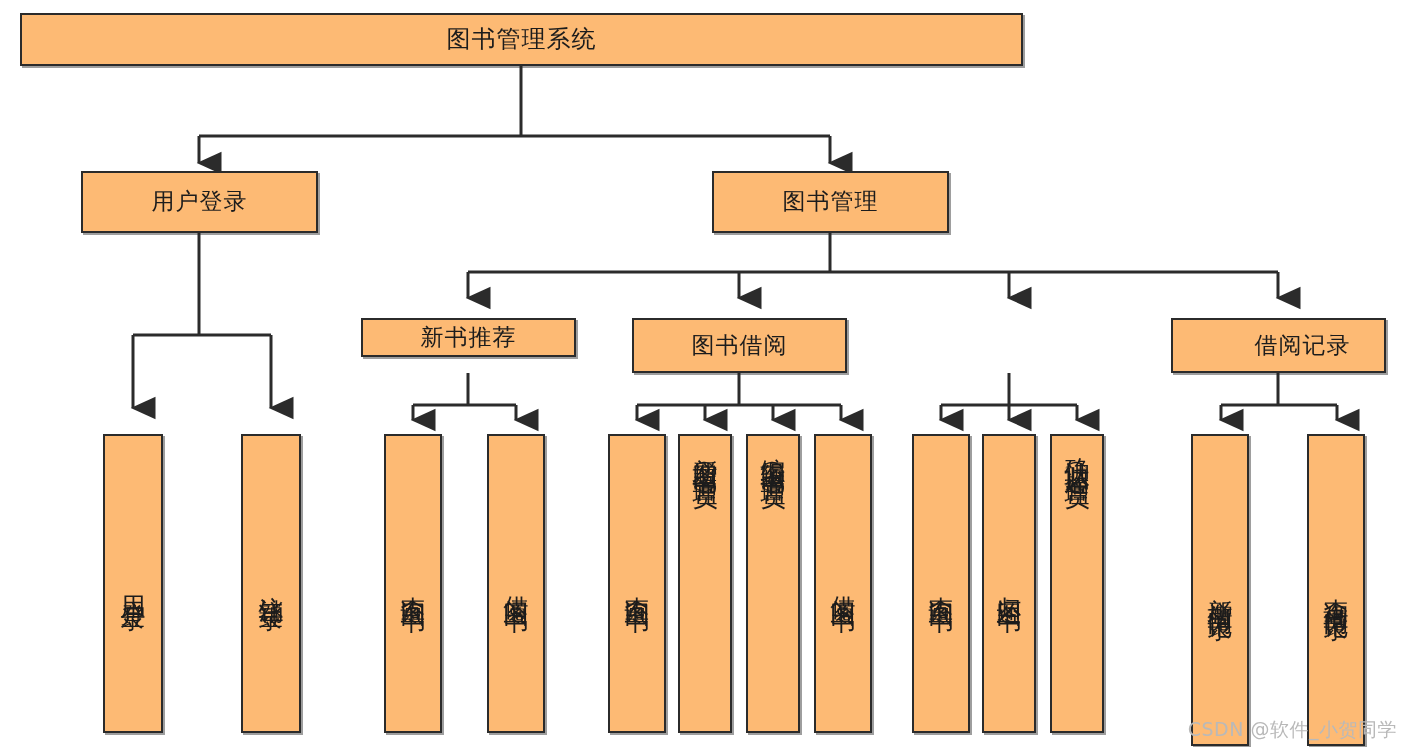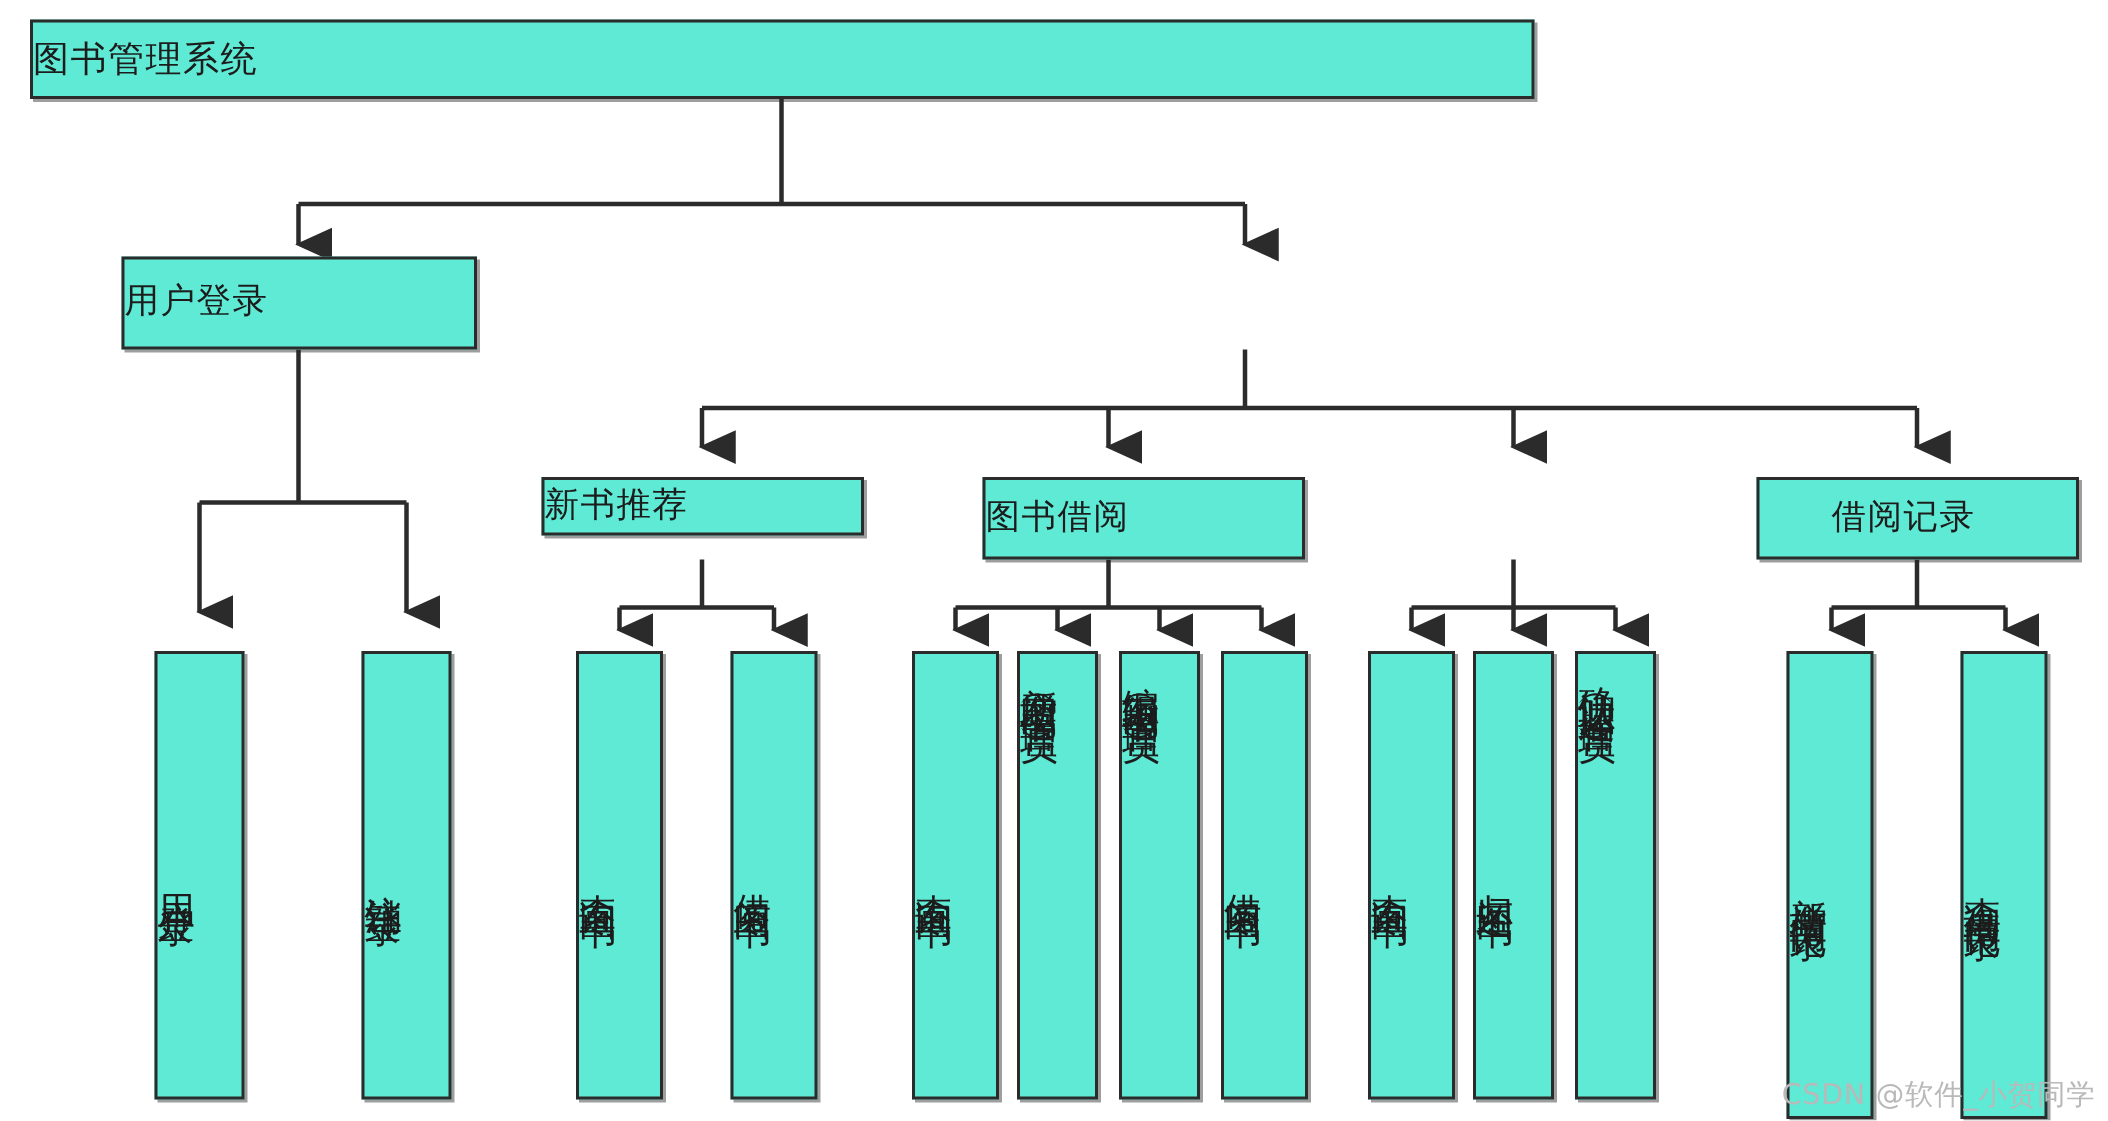--- a/index.html
+++ b/index.html
@@ -17,26 +17,26 @@
   }
   #wires{
     position:absolute;
     left:0; top:0;
     width:1405px; height:747px;
     pointer-events:none;
   }
   .node{
     position:absolute;
     box-sizing:border-box;
-    background:#5eead4;
+    background:#fdba74;
     border:2px solid #2b2b2b;
     box-shadow:2px 2px 0 rgba(40,40,40,.45);
     display:flex;
     align-items:center;
-    justify-content:flex-start;
+    justify-content:center;
     z-index:2;
   }
   .node .lbl{
     display:block;
     text-align:center;
     line-height:1.18;
     letter-spacing:1px;
     color:#1c1c1c;
     white-space:nowrap;
   }
@@ -129,26 +129,29 @@
   </svg>
 
   <div class="node h-node root" style="left:20px;top:13px;width:1003px;height:53px;">
     <span class="lbl">图书管理系统</span>
   </div>
 
   <div class="node h-node" style="left:81px;top:171px;width:237px;height:62px;">
     <span class="lbl">用户登录</span>
   </div>
 
+  <div class="node h-node" style="left:712px;top:171px;width:237px;height:62px;">
+    <span class="lbl">图书管理</span>
+  </div>
 
   <div class="node h-node" style="left:361px;top:318px;width:215px;height:39px;">
     <span class="lbl">新书推荐</span>
   </div>
 
-  <div class="node h-node" style="left:655px;top:318px;width:215px;height:55px;">
+  <div class="node h-node" style="left:632px;top:318px;width:215px;height:55px;">
     <span class="lbl">图书借阅</span>
   </div>
 
 
   <div class="node h-node" style="left:1171px;top:318px;width:215px;height:55px;padding-left:48px;">
     <span class="lbl">借阅记录</span>
   </div>
 
   <div class="node v-node" style="left:103px;top:434px;width:60px;height:299px;">
     <span class="lbl">用户登录</span>

